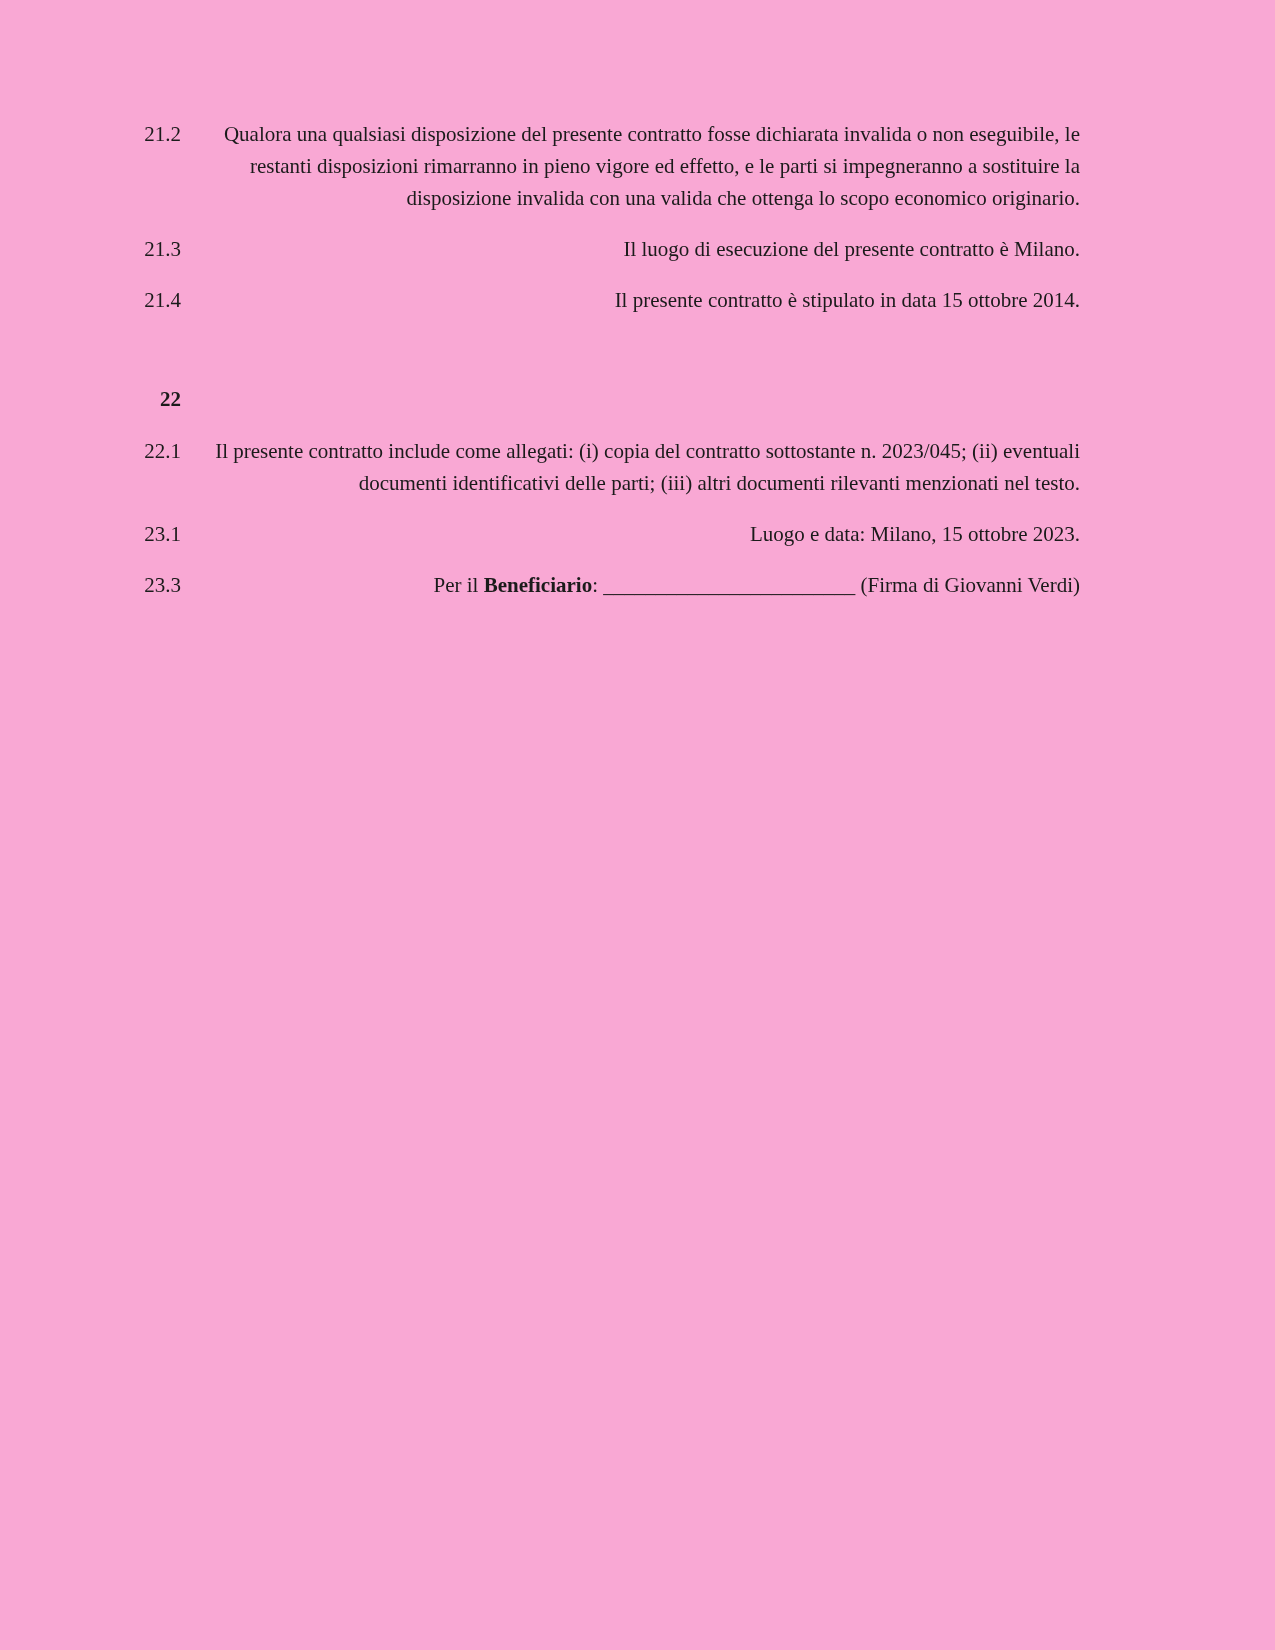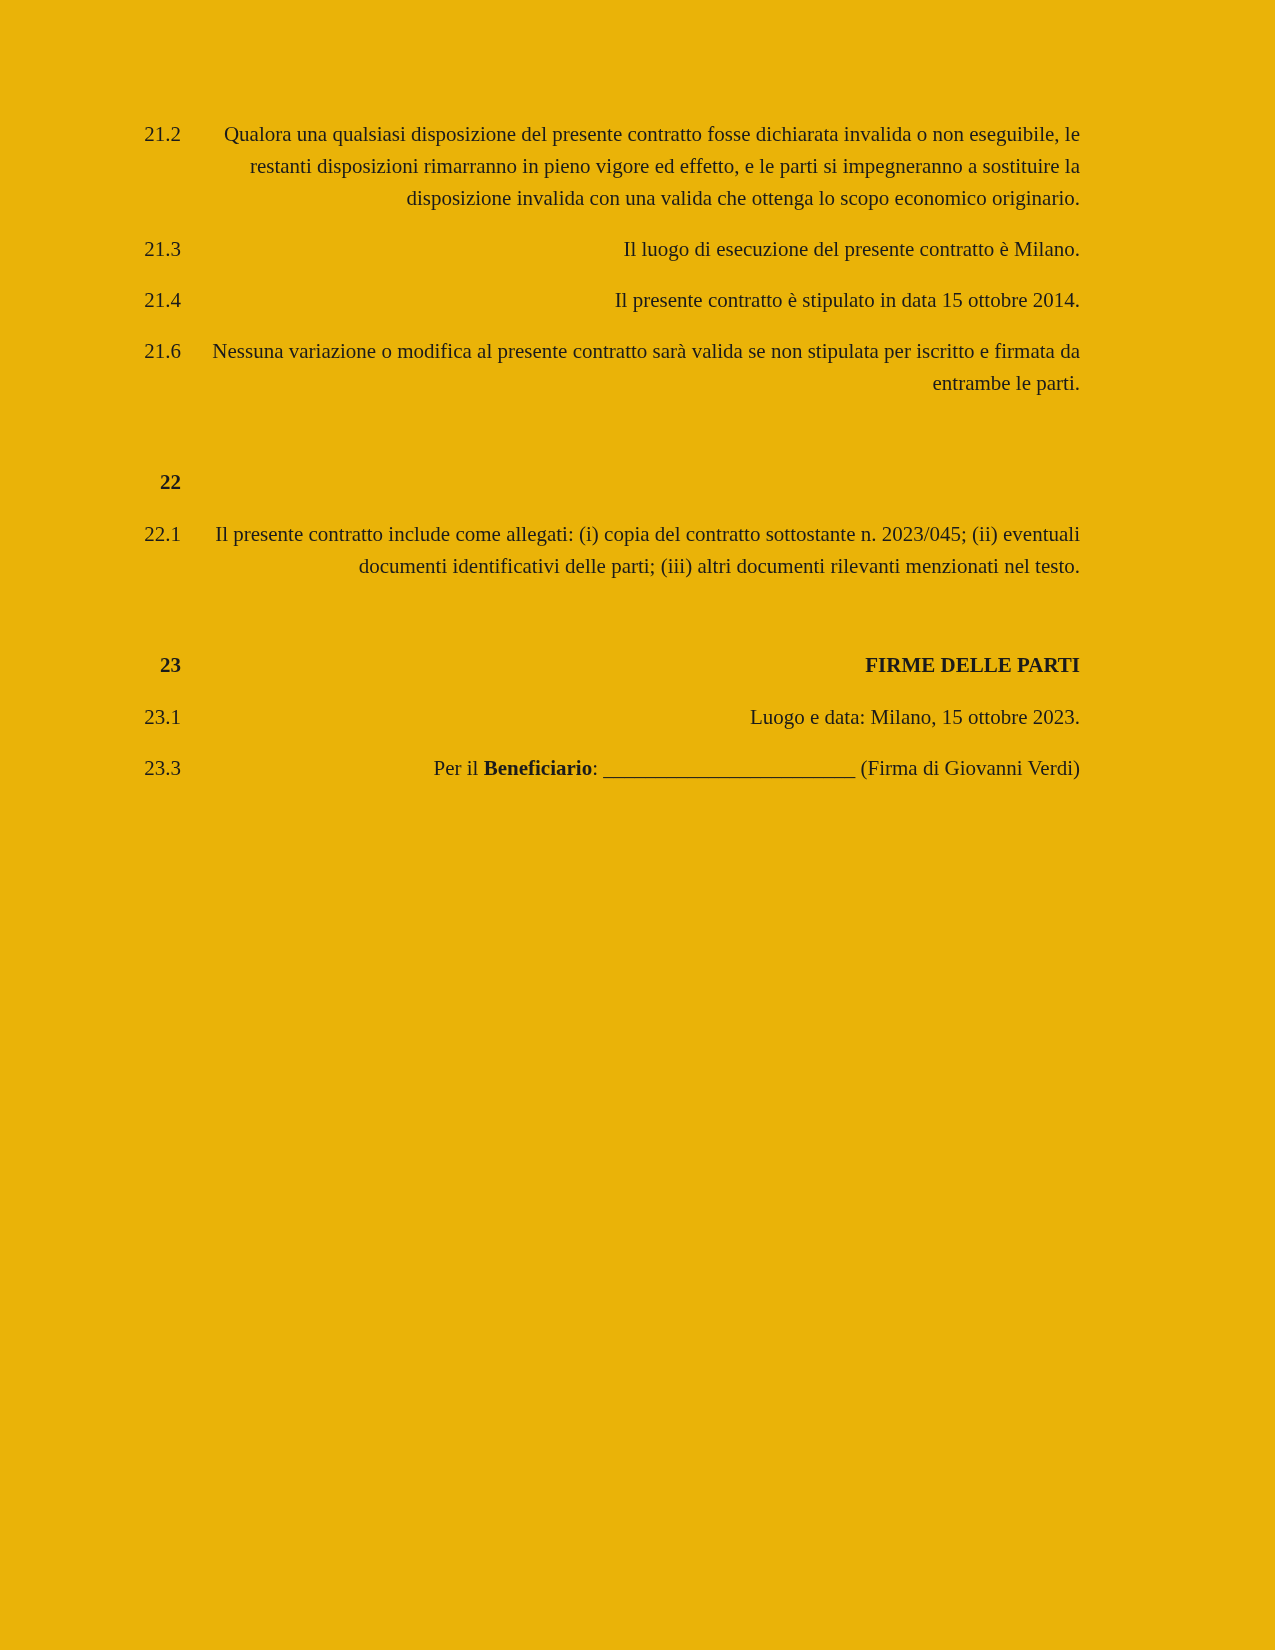--- a/index.html
+++ b/index.html
@@ -12,21 +12,21 @@
     background: #ffffff;
     color: #1b1b1b;
     font-family: "Liberation Serif", "DejaVu Serif", serif;
     overflow: hidden;
   }
   .page {
     box-sizing: border-box;
     width: 1275px;
     height: 1650px;
     padding: 118px 95px 0 136px;
-    background: #eab308;
+    background: #f9a8d4;
   }
   .row {
     display: flex;
     align-items: flex-start;
     font-size: 21px;
     line-height: 32px;
     margin: 0 0 19px 0;
   }
   .row .num {
     flex: 0 0 45px;
@@ -64,34 +64,26 @@
       <span class="text">Qualora una qualsiasi disposizione del presente contratto fosse dichiarata invalida o non eseguibile, le restanti disposizioni rimarranno in pieno vigore ed effetto, e le parti si impegneranno a sostituire la disposizione invalida con una valida che ottenga lo scopo economico originario.</span>
     </div>
     <div class="row">
       <span class="num">21.3</span>
       <span class="text">Il luogo di esecuzione del presente contratto è Milano.</span>
     </div>
     <div class="row">
       <span class="num">21.4</span>
       <span class="text">Il presente contratto è stipulato in data 15 ottobre 2014.</span>
     </div>
-    <div class="row">
-      <span class="num">21.6</span>
-      <span class="text">Nessuna variazione o modifica al presente contratto sarà valida se non stipulata per iscritto e firmata da entrambe le parti.</span>
-    </div>
     <div class="row heading">
       <span class="num">22</span>
     </div>
     <div class="row">
       <span class="num">22.1</span>
       <span class="text">Il presente contratto include come allegati: (i) copia del contratto sottostante n. 2023/045; (ii) eventuali documenti identificativi delle parti; (iii) altri documenti rilevanti menzionati nel testo.</span>
-    </div>
-    <div class="row heading">
-      <span class="num">23</span>
-      <span class="text">FIRME DELLE PARTI</span>
     </div>
     <div class="row">
       <span class="num">23.1</span>
       <span class="text">Luogo e data: Milano, 15 ottobre 2023.</span>
     </div>
     <div class="row">
       <span class="num">23.3</span>
       <span class="text"><span>Per il </span><strong>Beneficiario</strong><span>: </span><span>________________________</span><span> (Firma di Giovanni Verdi)</span></span>
     </div>
   </div>

